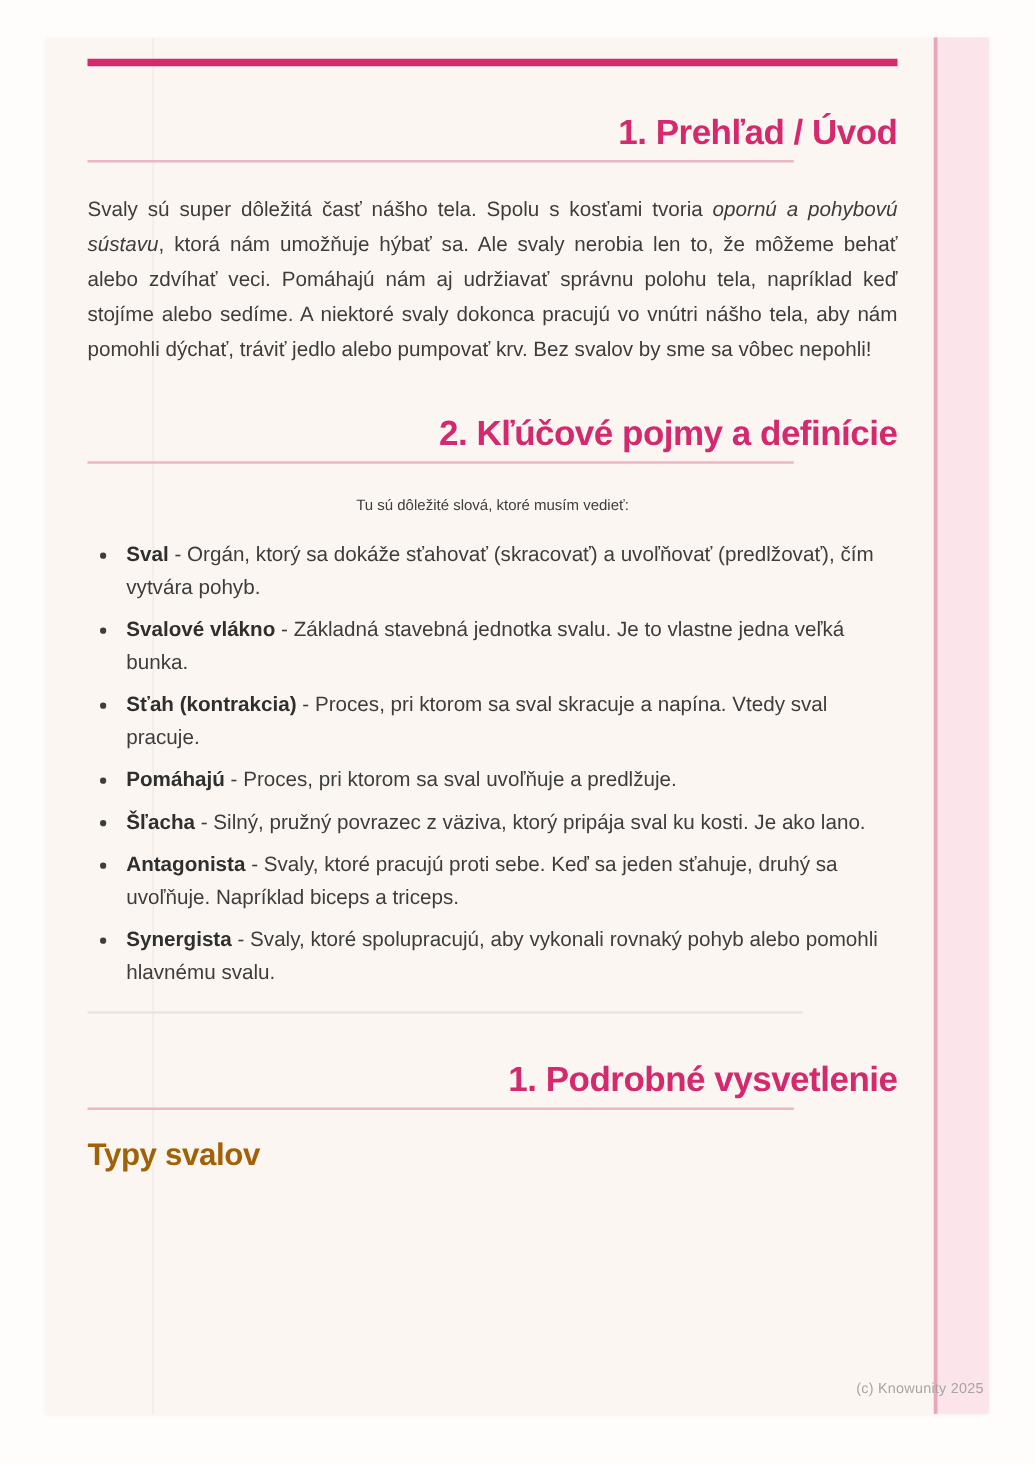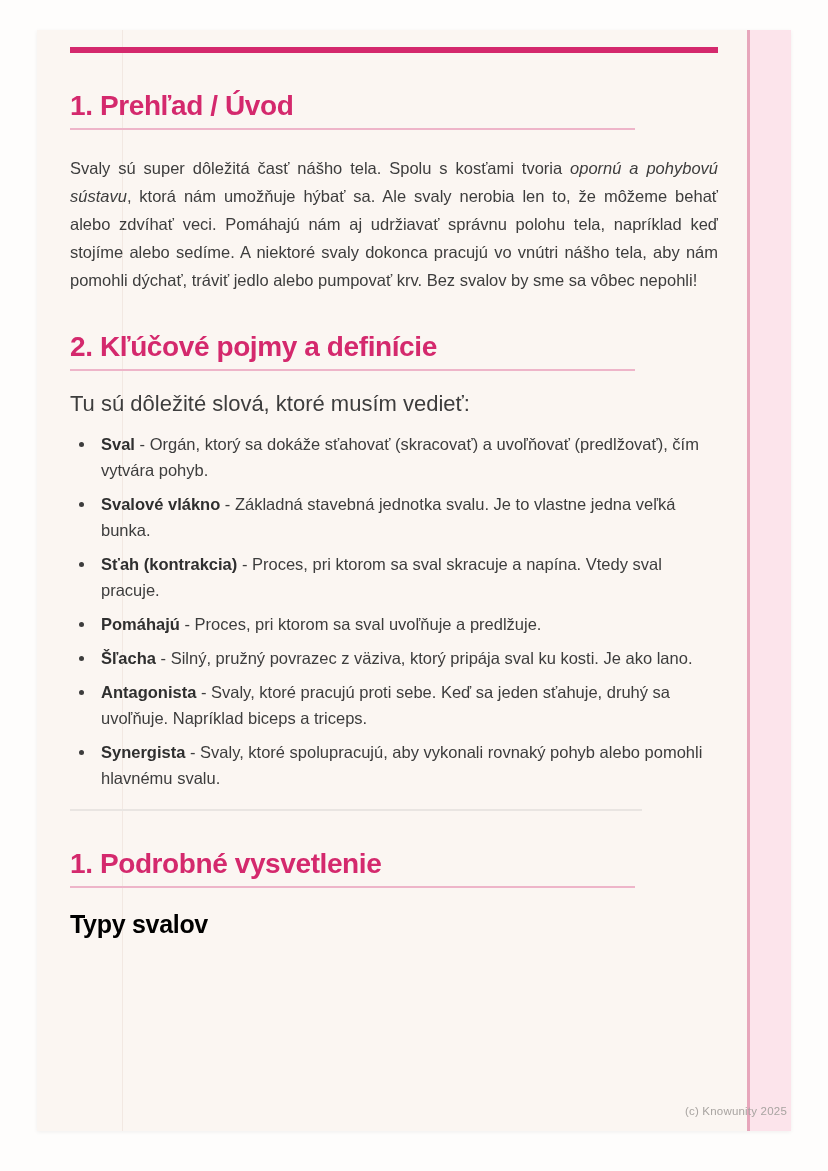--- a/index.html
+++ b/index.html
@@ -62,38 +62,40 @@
     height: 6px;
     background: #d4296d;
   }
   .section-heading {
     margin: 38px 0 0 0;
     font-size: 28px;
     line-height: 30px;
     font-weight: bold;
     letter-spacing: -0.4px;
     color: #d4296d;
+    text-align: right;
   }
   .section-rule {
     margin-top: 7px;
     height: 2px;
     width: 565px;
     background: #eeb5c9;
   }
   .body-par {
     margin: 24px 0 0 0;
     font-size: 16.5px;
     line-height: 28px;
     text-align: justify;
   }
   .body-par .it { font-style: italic; }
   .intro-line {
     margin: 20px 0 0 0;
-    font-size: 22px;
+    font-size: 12px;
     line-height: 26px;
+    text-align: center;
   }
   ul.terms {
     margin: 14px 0 0 0;
     padding: 0 0 0 26px;
     list-style: disc;
   }
   ul.terms li {
     margin: 0 0 8px 0;
     padding-left: 5px;
     font-size: 16.5px;
@@ -105,21 +107,21 @@
     height: 2px;
     width: 572px;
     background: #e9e5e2;
   }
   .sub-heading {
     margin: 22px 0 0 0;
     font-size: 25px;
     line-height: 28px;
     font-weight: bold;
     letter-spacing: -0.3px;
-    color: #000000;
+    color: #a16207;
   }
   .footer-credit {
     position: absolute;
     right: 4px;
     bottom: 14px;
     z-index: 2;
     font-size: 11.5px;
     color: #a8a4a1;
     letter-spacing: 0.2px;
   }

